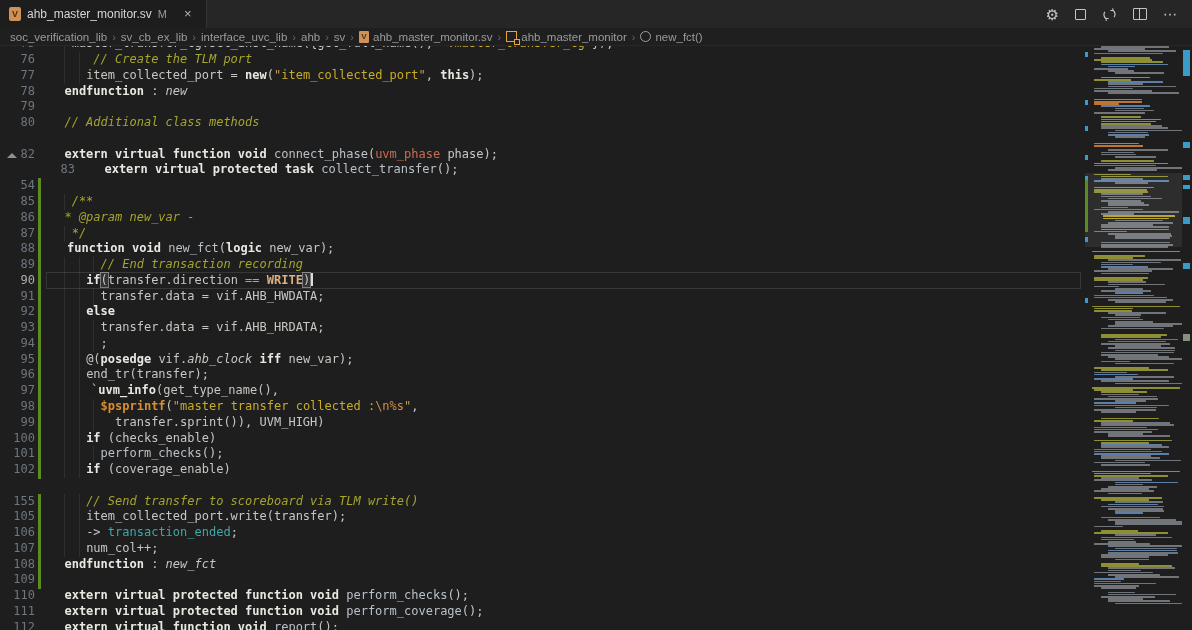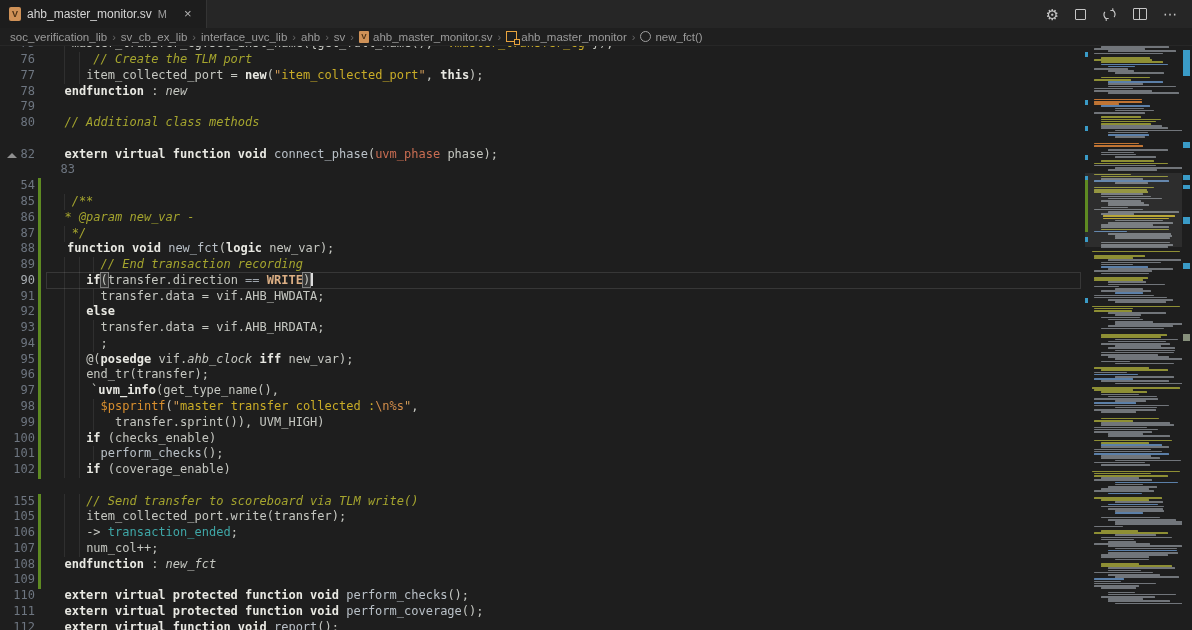--- a/index.html
+++ b/index.html
@@ -41,21 +41,21 @@
 
   .sg-k{color:var(--kw);font-weight:bold;}
   .sg-t{color:var(--tx);}
   .sg-c{color:var(--cm);font-style:italic;}
   .sg-s{color:var(--str);}
   .sg-q{color:var(--quo);}
   .sg-e{color:var(--esc);}
   .sg-y{color:var(--typ);}
   .sg-C{color:var(--cst);font-weight:bold;}
   .sg-m{color:var(--kw);font-weight:bold;}
-  .sg-S{color:var(--sys);font-weight:normal;margin-top:16px;}
+  .sg-S{color:var(--sys);font-weight:bold;margin-top:16px;}
   .sg-v{color:var(--evt);}
   .sg-i{color:var(--tx);font-style:italic;}
   .sg-f{color:var(--fn);}
   .sg-o{color:var(--op);}
   .sg-bx{color:var(--tx);outline:1px solid #7d7d7d;background:rgba(128,128,128,0.22);}
   .cursorbar{display:inline-block;width:2px;height:13px;background:#dcdcdc;vertical-align:-2px;margin-left:1px;}
 
   
   .minimap{position:absolute;left:1085px;top:0;width:97px;height:630px;background:#1e1e1e;z-index:20;}
   .mrow{position:absolute;height:1.5px;border-radius:0.5px;}
@@ -70,21 +70,21 @@
 <div class="screen">
 
   <div class="code-area" id="codeArea">
       <div class="code-row" style="top: 36.3px;"><span class="lnum">75</span><span class="guide" style="left: 64.45px;"></span><span class="content" style="left: 71.675px;"><span class="sg-t">master_transfer_cg.set_inst_name({get_full_name(), </span><span class="sg-q">"</span><span class="sg-s">.master_transfer_cg</span><span class="sg-q">"</span><span class="sg-t">});</span></span></div>
       <div class="code-row" style="top: 52.07px;"><span class="lnum">76</span><span class="guide" style="left: 64.45px;"></span><span class="guide" style="left: 78.9px;"></span><span class="content" style="left: 93.35px;"><span class="sg-c">// Create the TLM port</span></span></div>
       <div class="code-row" style="top: 67.84px;"><span class="lnum">77</span><span class="guide" style="left: 64.45px;"></span><span class="guide" style="left: 78.9px;"></span><span class="content" style="left: 86.125px;"><span class="sg-t">item_collected_port = </span><span class="sg-k">new</span><span class="sg-t">(</span><span class="sg-q">"</span><span class="sg-s">item_collected_port</span><span class="sg-q">"</span><span class="sg-t">, </span><span class="sg-k">this</span><span class="sg-t">);</span></span></div>
       <div class="code-row" style="top: 83.61px;"><span class="lnum">78</span><span class="content" style="left: 64.45px;"><span class="sg-k">endfunction</span><span class="sg-t"> : </span><span class="sg-i">new</span></span></div>
       <div class="code-row" style="top: 99.38px;"><span class="lnum">79</span><span class="content" style="left: 50px;"></span></div>
       <div class="code-row" style="top: 115.15px;"><span class="lnum">80</span><span class="content" style="left: 64.45px;"><span class="sg-c">// Additional class methods</span></span></div>
       <div class="code-row" style="top: 146.69px;"><span class="lnum">82</span><span class="tri"></span><span class="content" style="left: 64.45px;"><span class="sg-k">extern virtual function void</span><span class="sg-t"> </span><span class="sg-f">connect_phase</span><span class="sg-t">(</span><span class="sg-y">uvm_phase</span><span class="sg-t"> phase);</span></span></div>
-      <div class="code-row" style="top: 162.46px; margin-left: 40px;"><span class="lnum">83</span></div>
+      <div class="code-row" style="top: 162.46px; margin-left: 40px;"><span class="lnum">83</span><span class="content" style="left: 64.45px;"><span class="sg-k">extern virtual protected task</span><span class="sg-t"> </span><span class="sg-f">collect_transfer</span><span class="sg-t">();</span></span></div>
       <div class="code-row" style="top: 178.23px;"><span class="lnum">54</span><span class="gitbar"></span><span class="content" style="left: 50px;"></span></div>
       <div class="code-row" style="top: 194px;"><span class="lnum">85</span><span class="gitbar"></span><span class="guide" style="left: 64.45px;"></span><span class="content" style="left: 71.675px;"><span class="sg-c">/**</span></span></div>
       <div class="code-row" style="top: 209.77px;"><span class="lnum">86</span><span class="gitbar"></span><span class="content" style="left: 64.45px;"><span class="sg-c">* @param new_var -</span></span></div>
       <div class="code-row" style="top: 225.54px;"><span class="lnum">87</span><span class="gitbar"></span><span class="guide" style="left: 64.45px;"></span><span class="content" style="left: 71.675px;"><span class="sg-c">*/</span></span></div>
       <div class="code-row" style="top: 241.31px;"><span class="lnum">88</span><span class="gitbar"></span><span class="content" style="left: 67px;"><span class="sg-k">function void</span><span class="sg-t"> </span><span class="sg-f">new_fct</span><span class="sg-t">(</span><span class="sg-k">logic</span><span class="sg-t"> new_var);</span></span></div>
       <div class="code-row" style="top: 257.08px;"><span class="lnum">89</span><span class="gitbar"></span><span class="guide" style="left: 64.45px;"></span><span class="guide" style="left: 78.9px;"></span><span class="guide" style="left: 93.35px;"></span><span class="content" style="left: 100.575px;"><span class="sg-c">// End transaction recording</span></span></div>
       <div class="code-row current" style="top: 272.85px;"><span class="lnum">90</span><span class="gitbar"></span><span class="guide" style="left: 64.45px;"></span><span class="guide" style="left: 78.9px;"></span><span class="content" style="left: 86.125px;"><span class="sg-k">if</span><span class="sg-bx">(</span><span class="sg-t">transfer.direction </span><span class="sg-o">==</span><span class="sg-t"> </span><span class="sg-C">WRITE</span><span class="sg-bx">)</span><span class="cursorbar"></span></span></div>
       <div class="code-row" style="top: 288.62px;"><span class="lnum">91</span><span class="gitbar"></span><span class="guide" style="left: 64.45px;"></span><span class="guide" style="left: 78.9px;"></span><span class="guide" style="left: 93.35px;"></span><span class="content" style="left: 100.575px;"><span class="sg-t">transfer.data = vif.AHB_HWDATA;</span></span></div>
       <div class="code-row" style="top: 304.39px;"><span class="lnum">92</span><span class="gitbar"></span><span class="guide" style="left: 64.45px;"></span><span class="guide" style="left: 78.9px;"></span><span class="content" style="left: 86.125px;"><span class="sg-k">else</span></span></div>
       <div class="code-row" style="top: 320.16px;"><span class="lnum">93</span><span class="gitbar"></span><span class="guide" style="left: 64.45px;"></span><span class="guide" style="left: 78.9px;"></span><span class="guide" style="left: 93.35px;"></span><span class="content" style="left: 100.575px;"><span class="sg-t">transfer.data = vif.AHB_HRDATA;</span></span></div>

